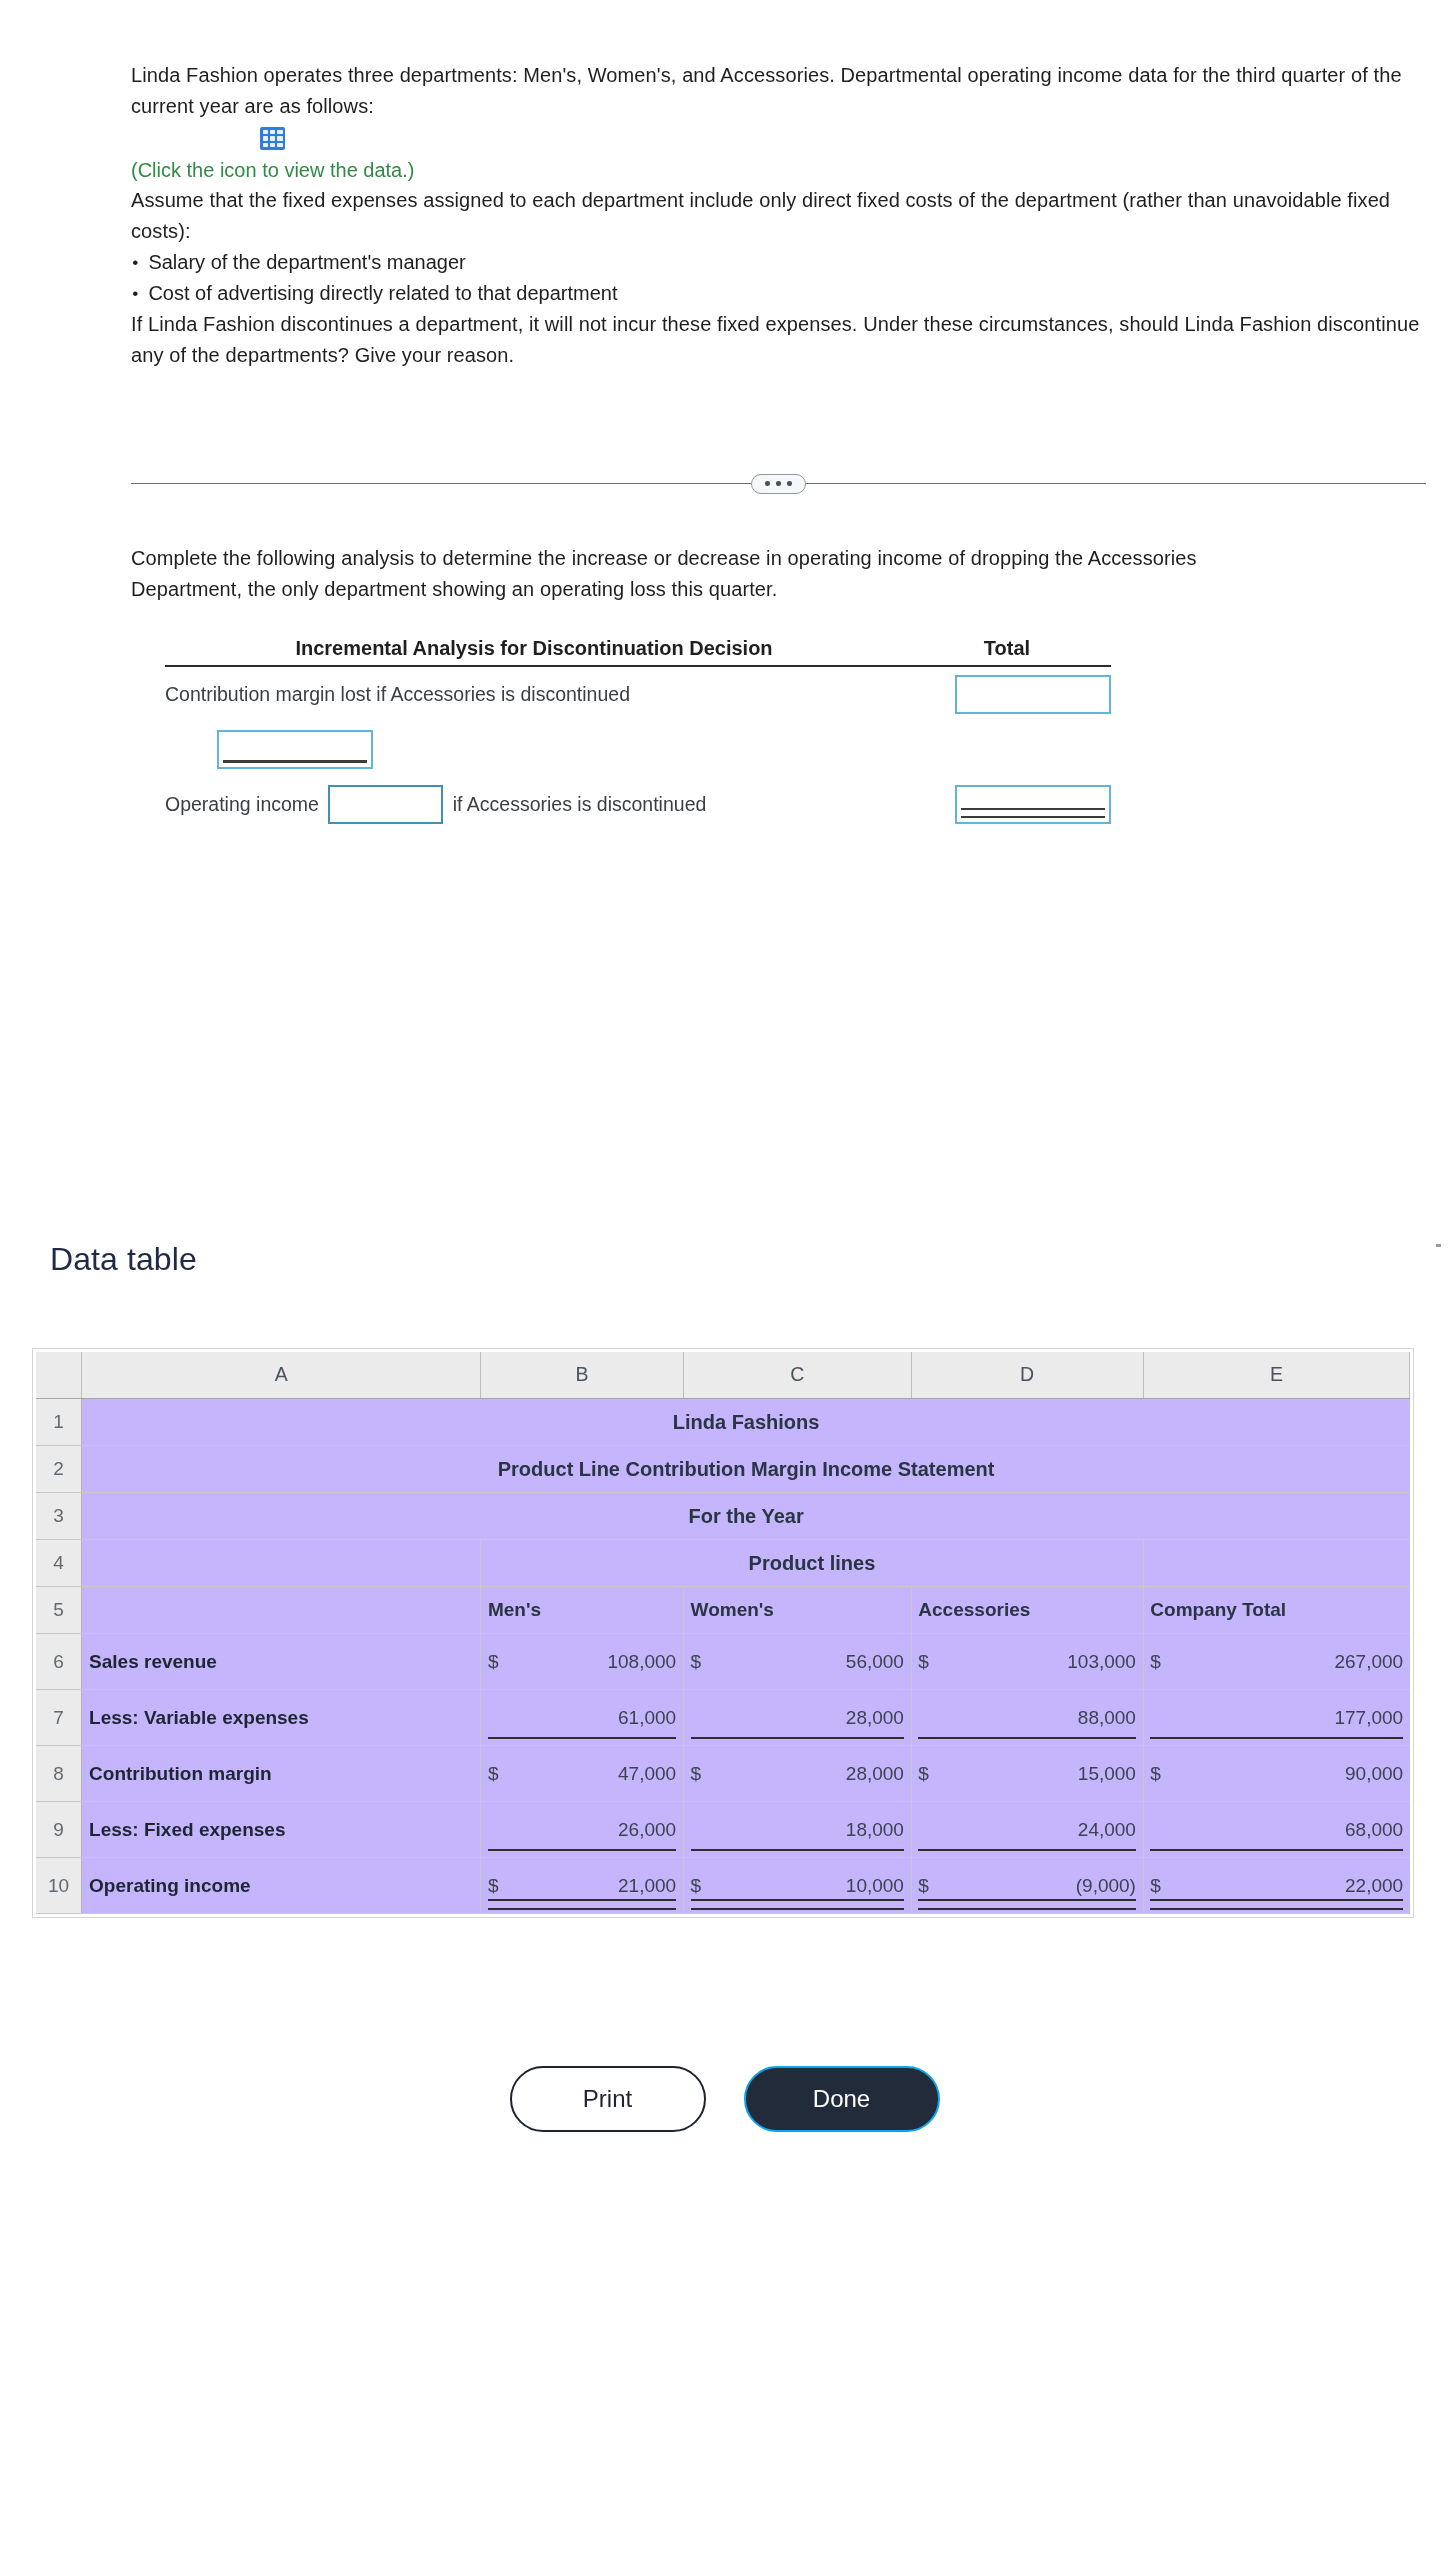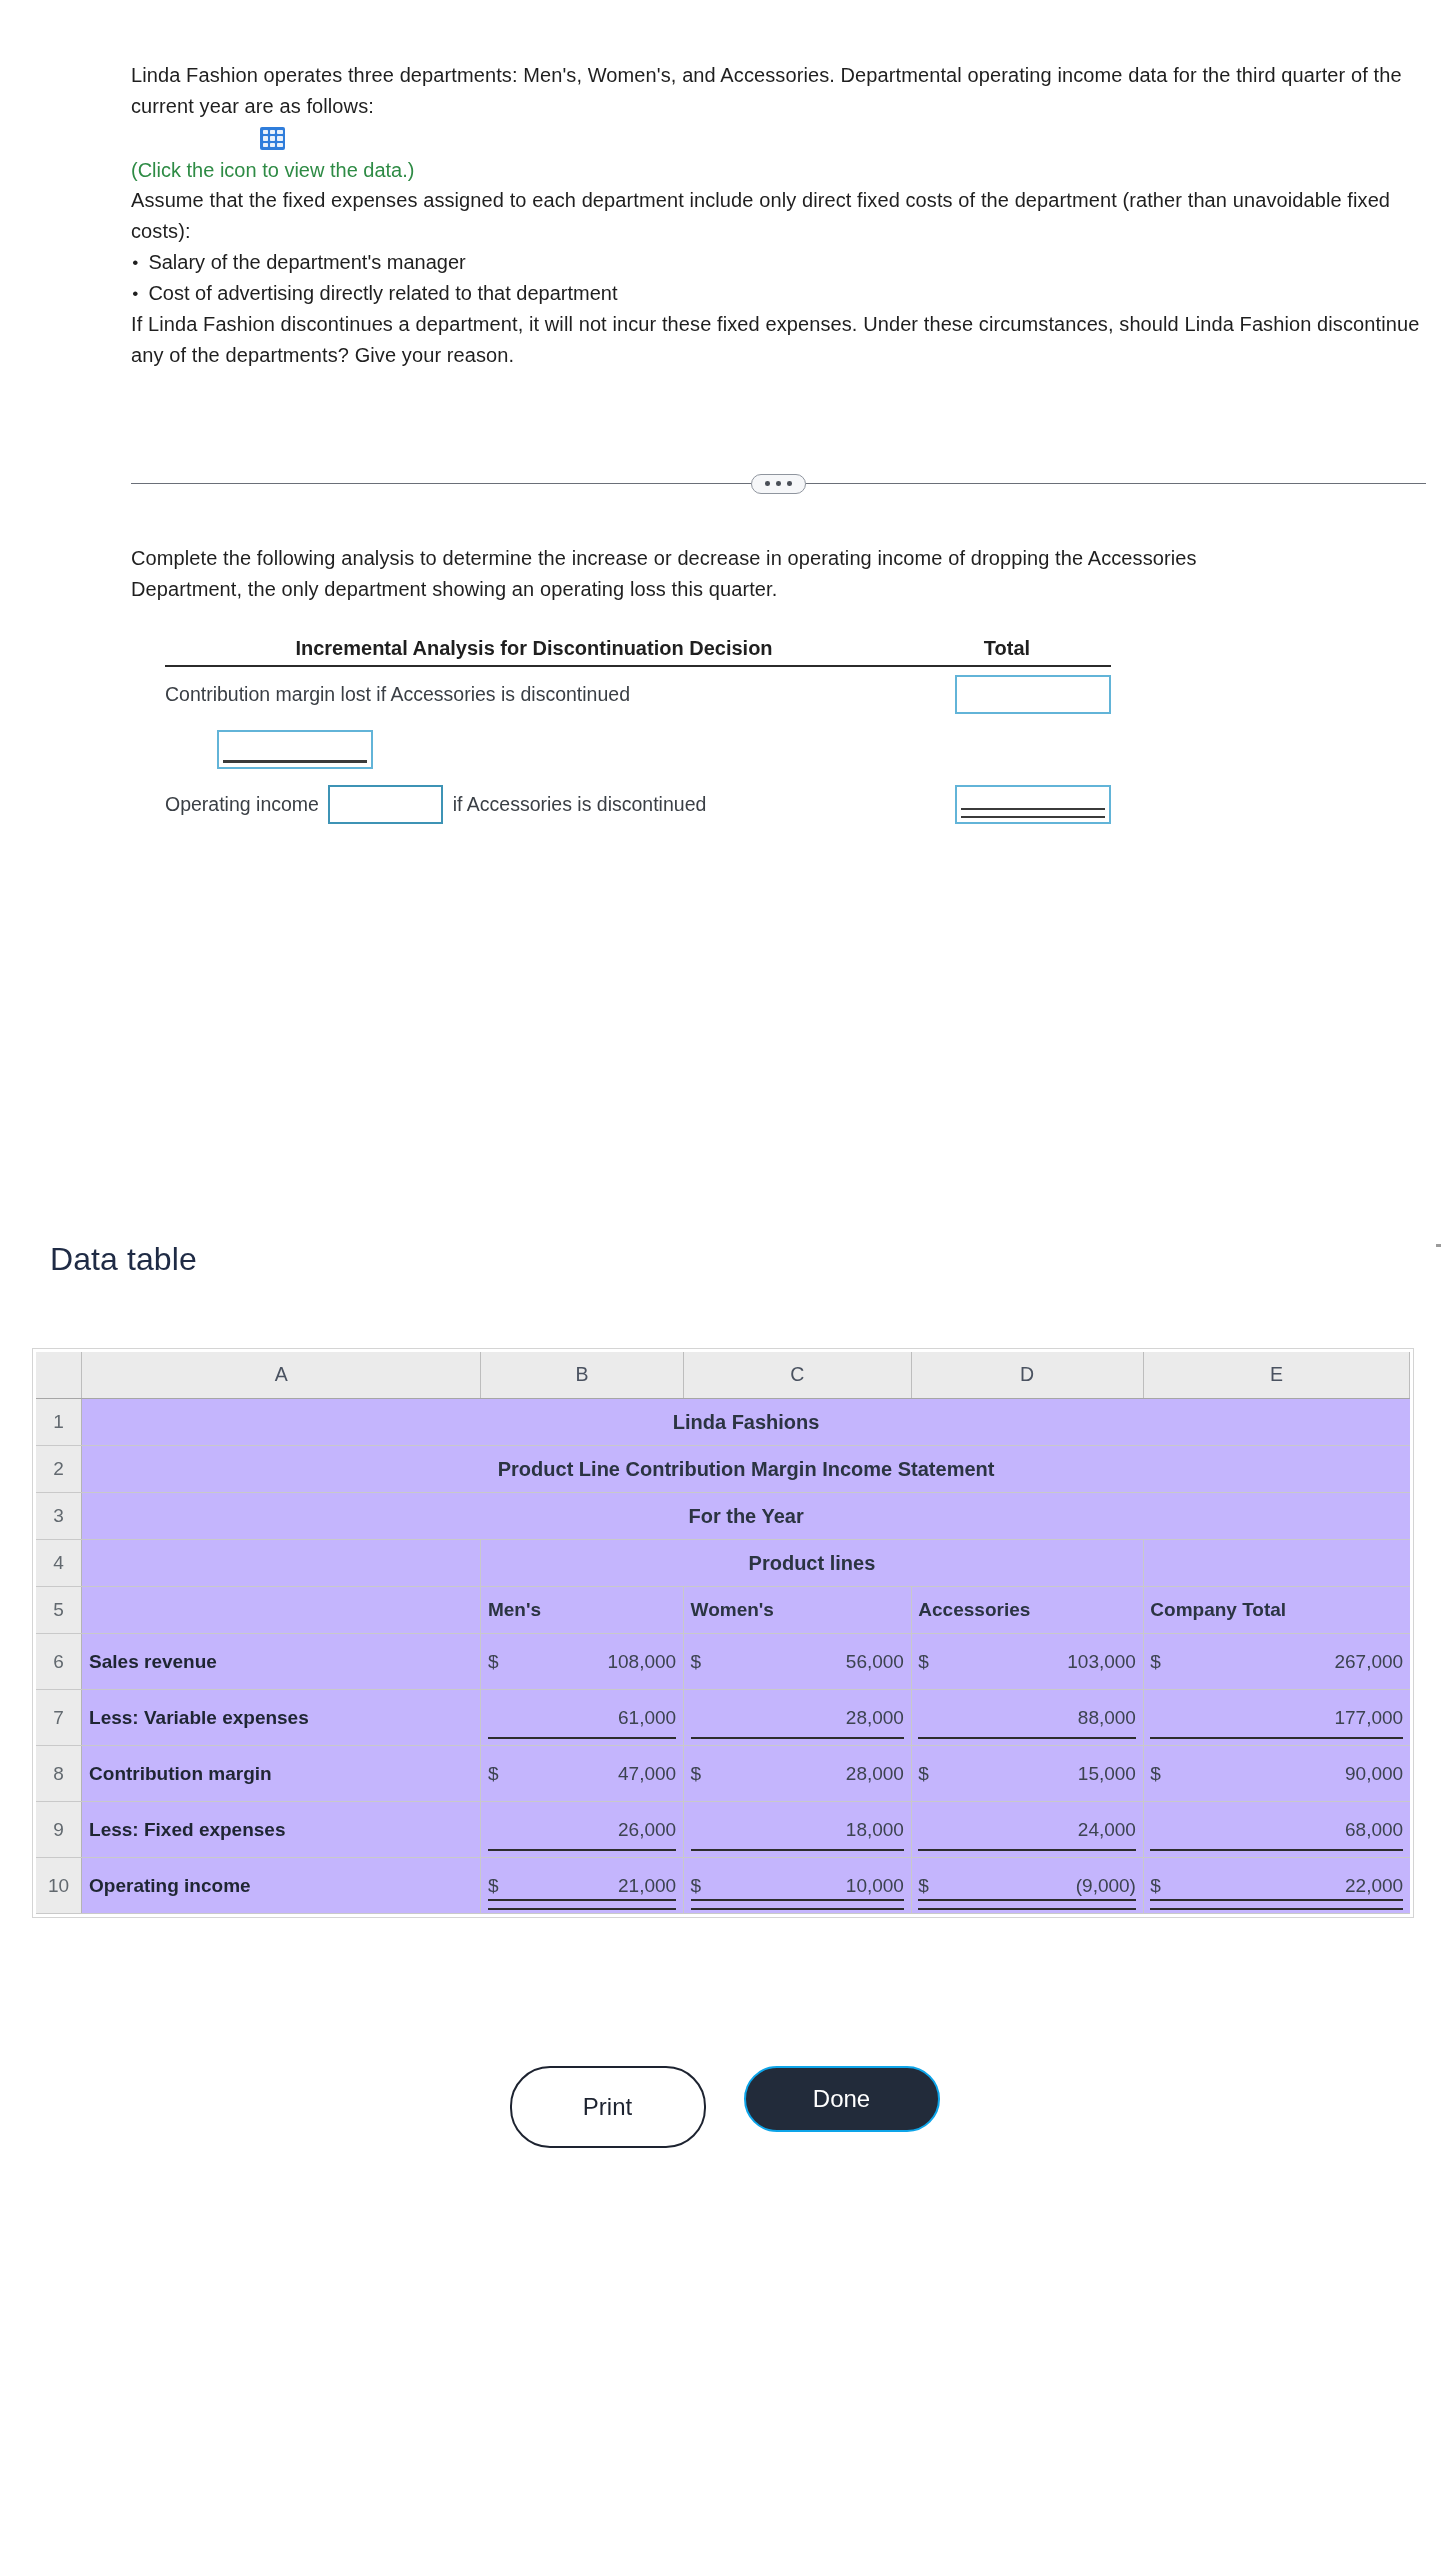--- a/index.html
+++ b/index.html
@@ -298,21 +298,21 @@
   }
   .btn {
     font-size: 24px;
     border-radius: 40px;
     cursor: pointer;
     display: flex;
     align-items: center;
     justify-content: center;
   }
   .btn-print {
-    width: 196px; height: 82px;
+    width: 196px; height: 66px;
     border: 2px solid #1d2330;
     background: #fff;
     color: #1d2330;
   }
   .btn-done {
     width: 196px; height: 66px;
     border: 2px solid #0ea5e9;
     background: #222b3a;
     color: #ffffff;
   }

